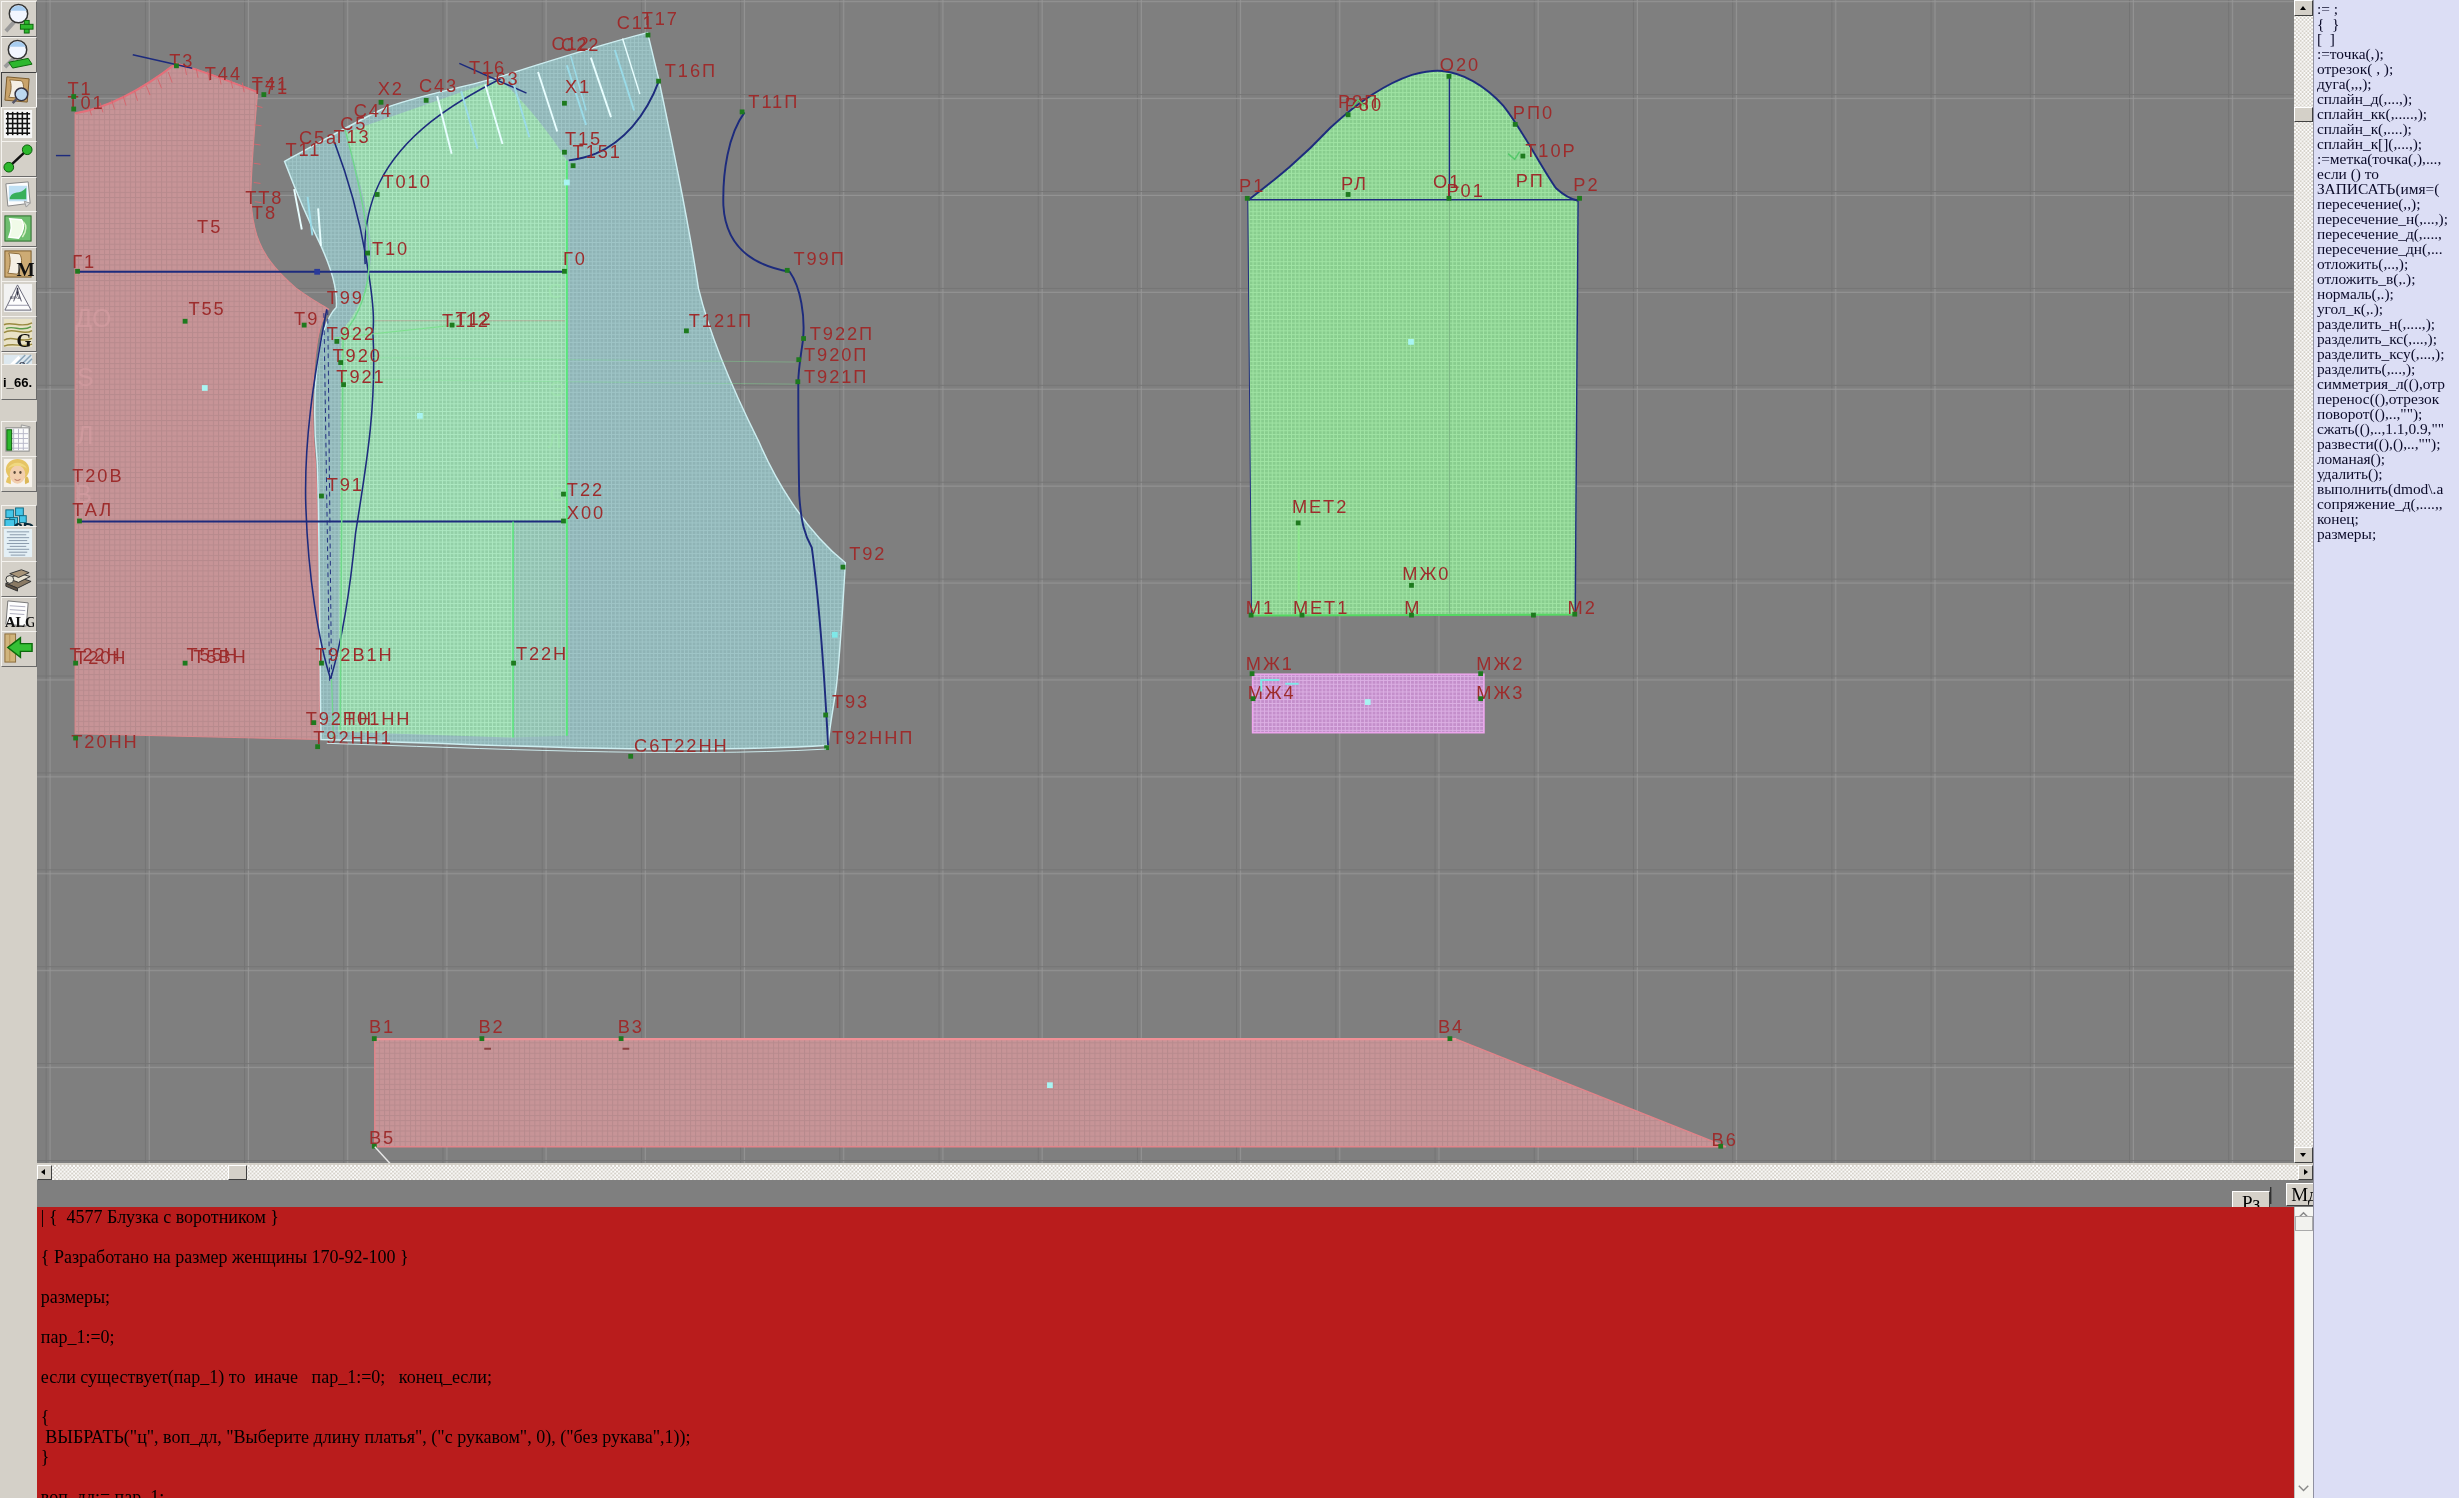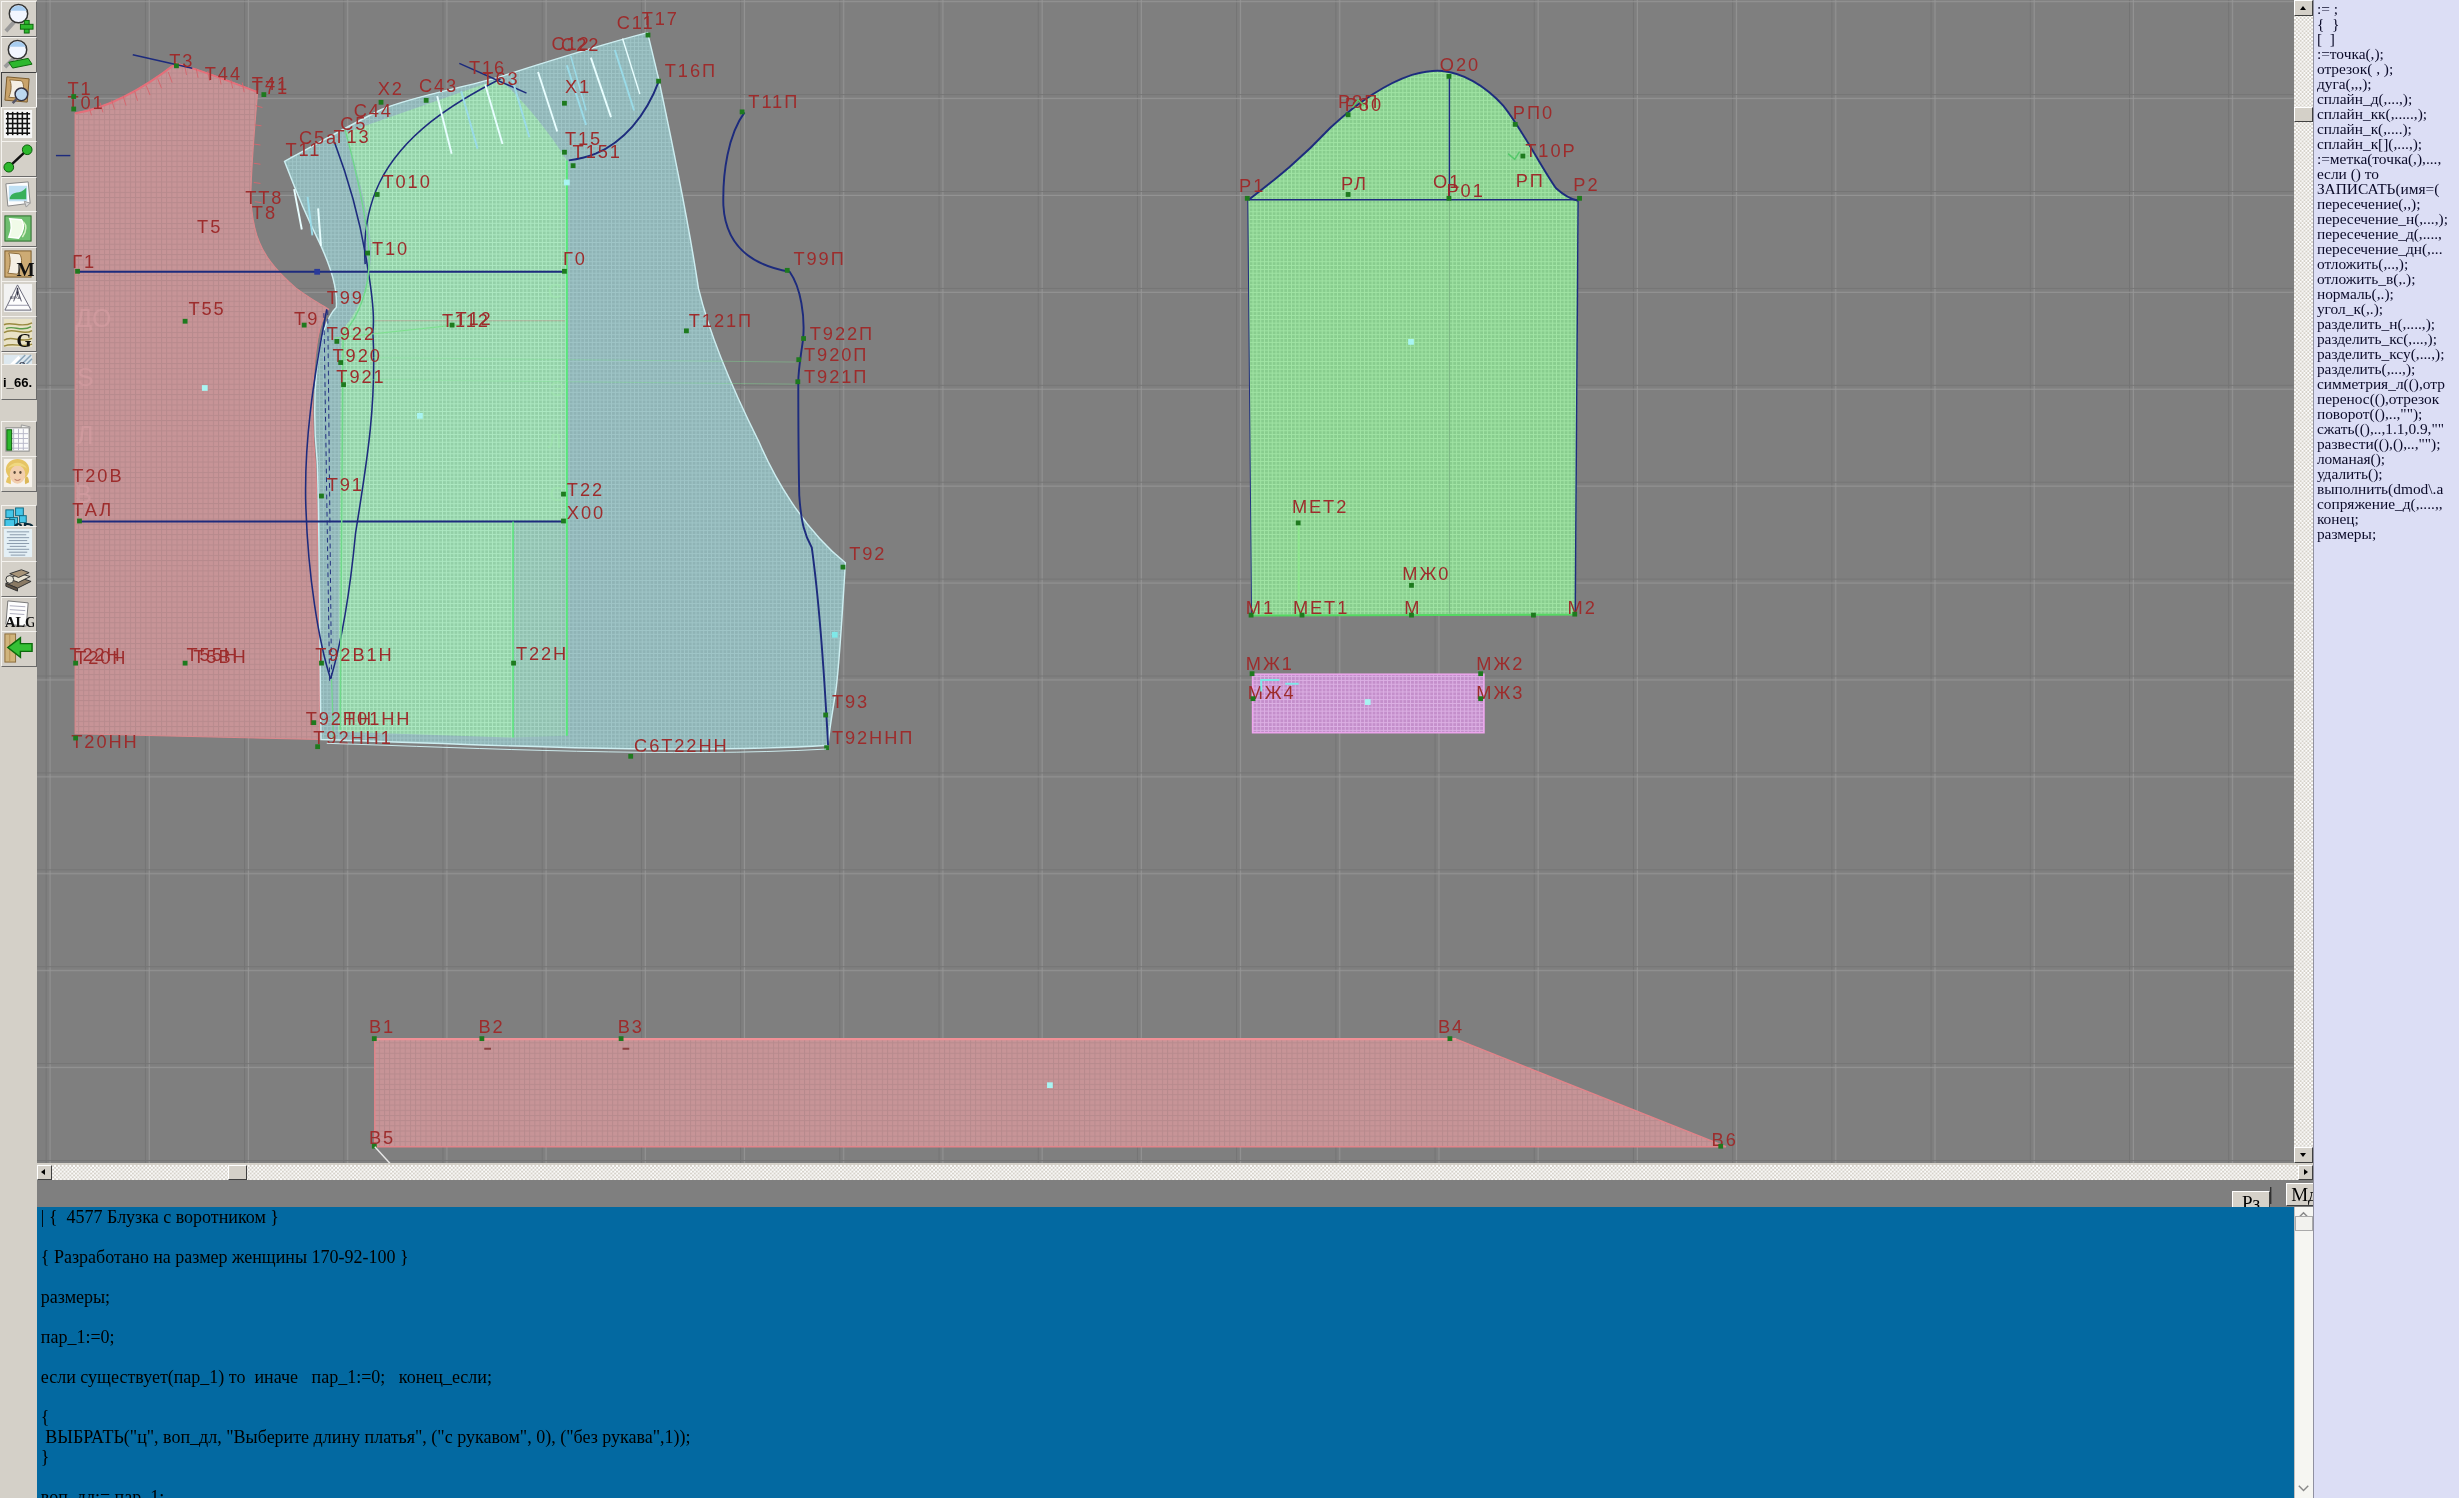--- a/index.html
+++ b/index.html
@@ -12,21 +12,21 @@
 
 .track{background-color:#d6d2ca;background-image:linear-gradient(45deg,#ffffff 25%,transparent 25%,transparent 75%,#ffffff 75%),linear-gradient(45deg,#ffffff 25%,transparent 25%,transparent 75%,#ffffff 75%);background-size:3.8px 3.8px;background-position:0 0,1.9px 1.9px;}
 .sbtn{position:absolute;background:#d4d0c8;border-top:1px solid #fff;border-left:1px solid #fff;border-right:1px solid #404040;border-bottom:1px solid #404040;box-sizing:border-box;}
 .thumb{position:absolute;background:#d4d0c8;border-top:1px solid #fff;border-left:1px solid #fff;border-right:1px solid #404040;border-bottom:1px solid #404040;box-sizing:border-box;}
 .arr{position:absolute;width:0;height:0;}
 
 #rpanel{left:2313px;top:0;width:146px;height:1499px;background:#dcdef5;border-left:1px solid #9090a0;overflow:hidden;}
 #rpanel pre{margin:0;padding:1px 0 0 2.9px;font-family:"Liberation Serif",serif;font-size:15.4px;line-height:15px;color:#0a0a28;white-space:pre;}
 
 #statusbar{left:0;top:1181px;width:2313px;height:26px;background:#d5d1c9;font-family:"Liberation Serif",serif;font-size:18px;color:#000;}
-#editor{left:37px;top:1207px;width:2258px;height:292px;background:#0369a1;overflow:hidden;}
+#editor{left:37px;top:1207px;width:2258px;height:292px;background:#b91c1c;overflow:hidden;}
 #editor pre{margin:0;padding:0 0 0 3.8px;font-family:"Liberation Serif",serif;font-size:18px;line-height:20px;color:#000;white-space:pre;}
 .btn{position:absolute;background:#d5d1c9;border-top:1px solid #fff;border-left:1px solid #fff;border-right:1px solid #404040;border-bottom:1px solid #404040;box-sizing:border-box;font-family:"Liberation Serif",serif;font-size:19px;color:#000;text-align:center;}
 </style></head>
 <body>
 <div id="root">
 
 <svg class="abs" style="left:0;top:0" width="2459" height="1163" viewBox="0 0 2560 1211">
 <defs>
 <pattern id="gridV" width="103.3" height="8" patternUnits="userSpaceOnUse" x="47.3">
   <rect width="103.3" height="8" fill="#7f7f7f"></rect>

